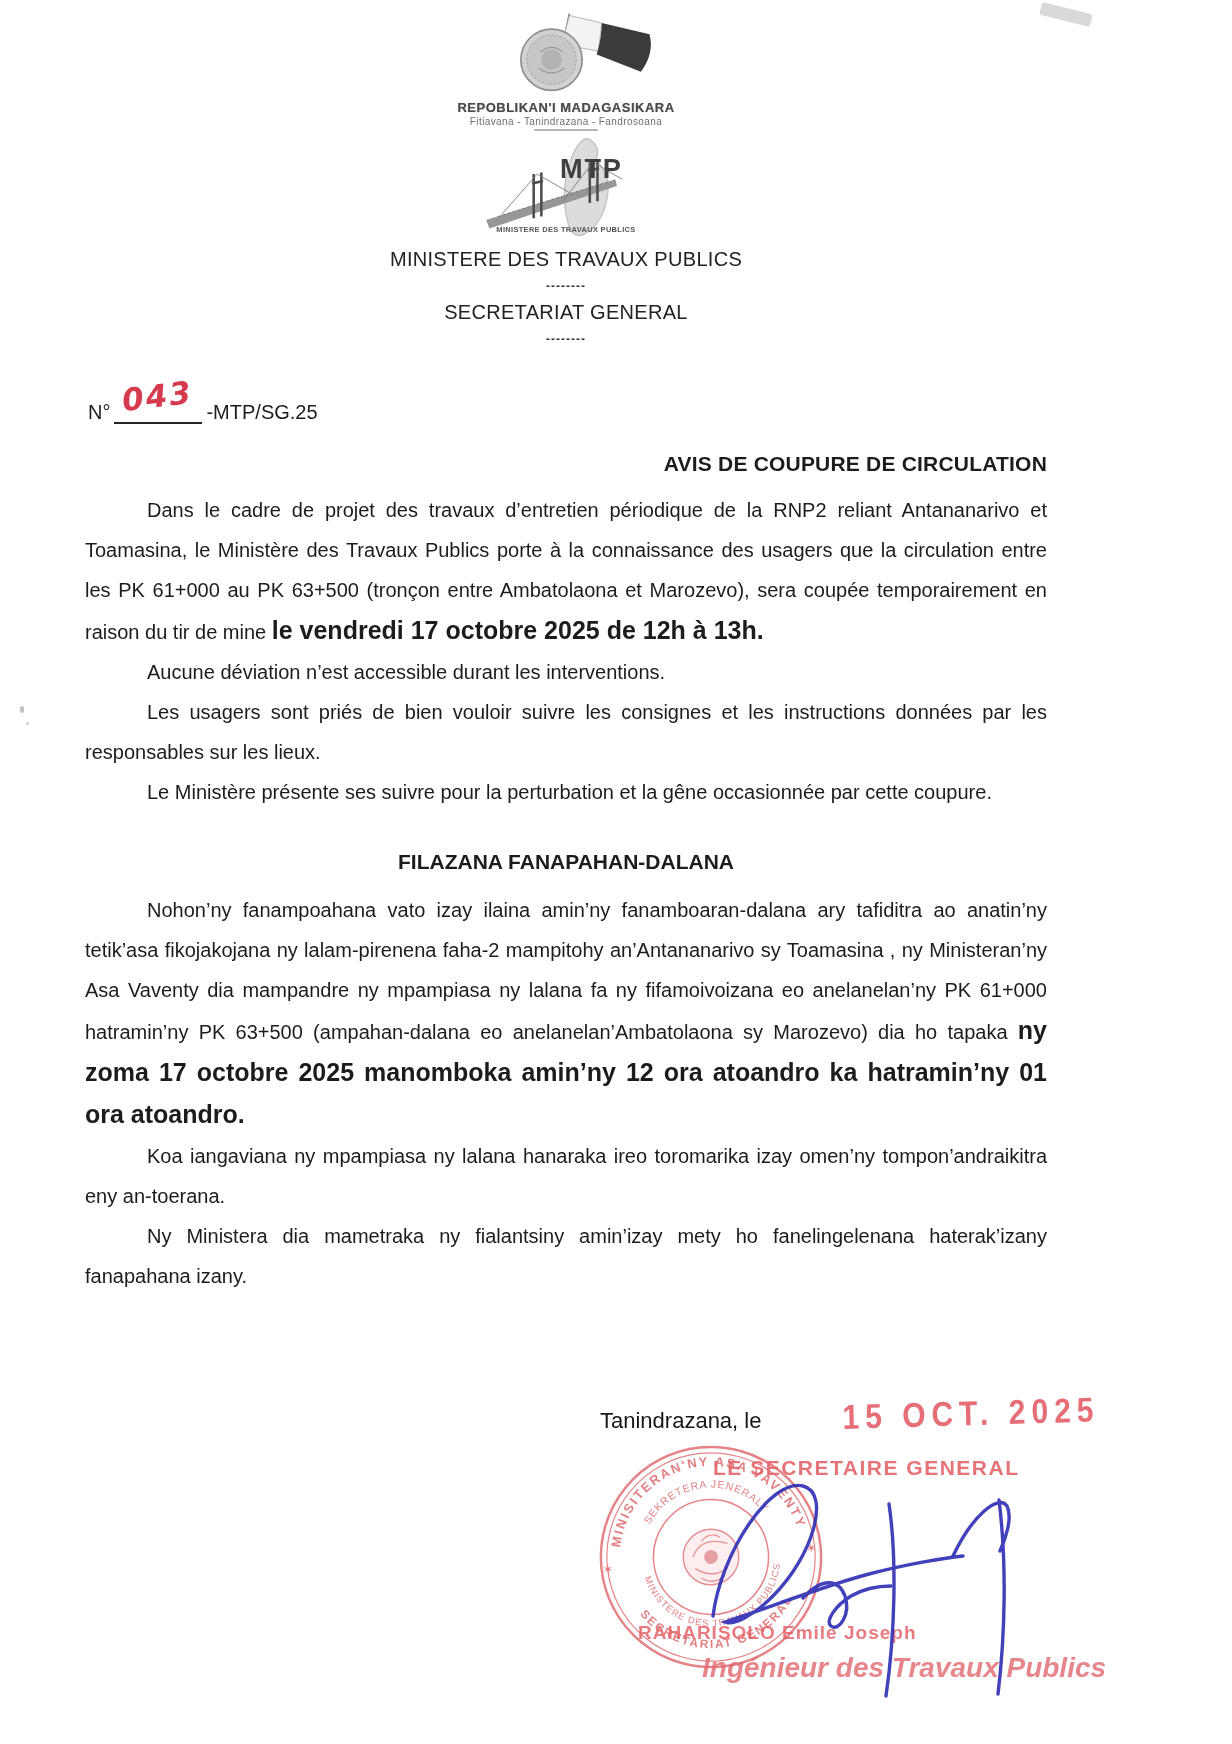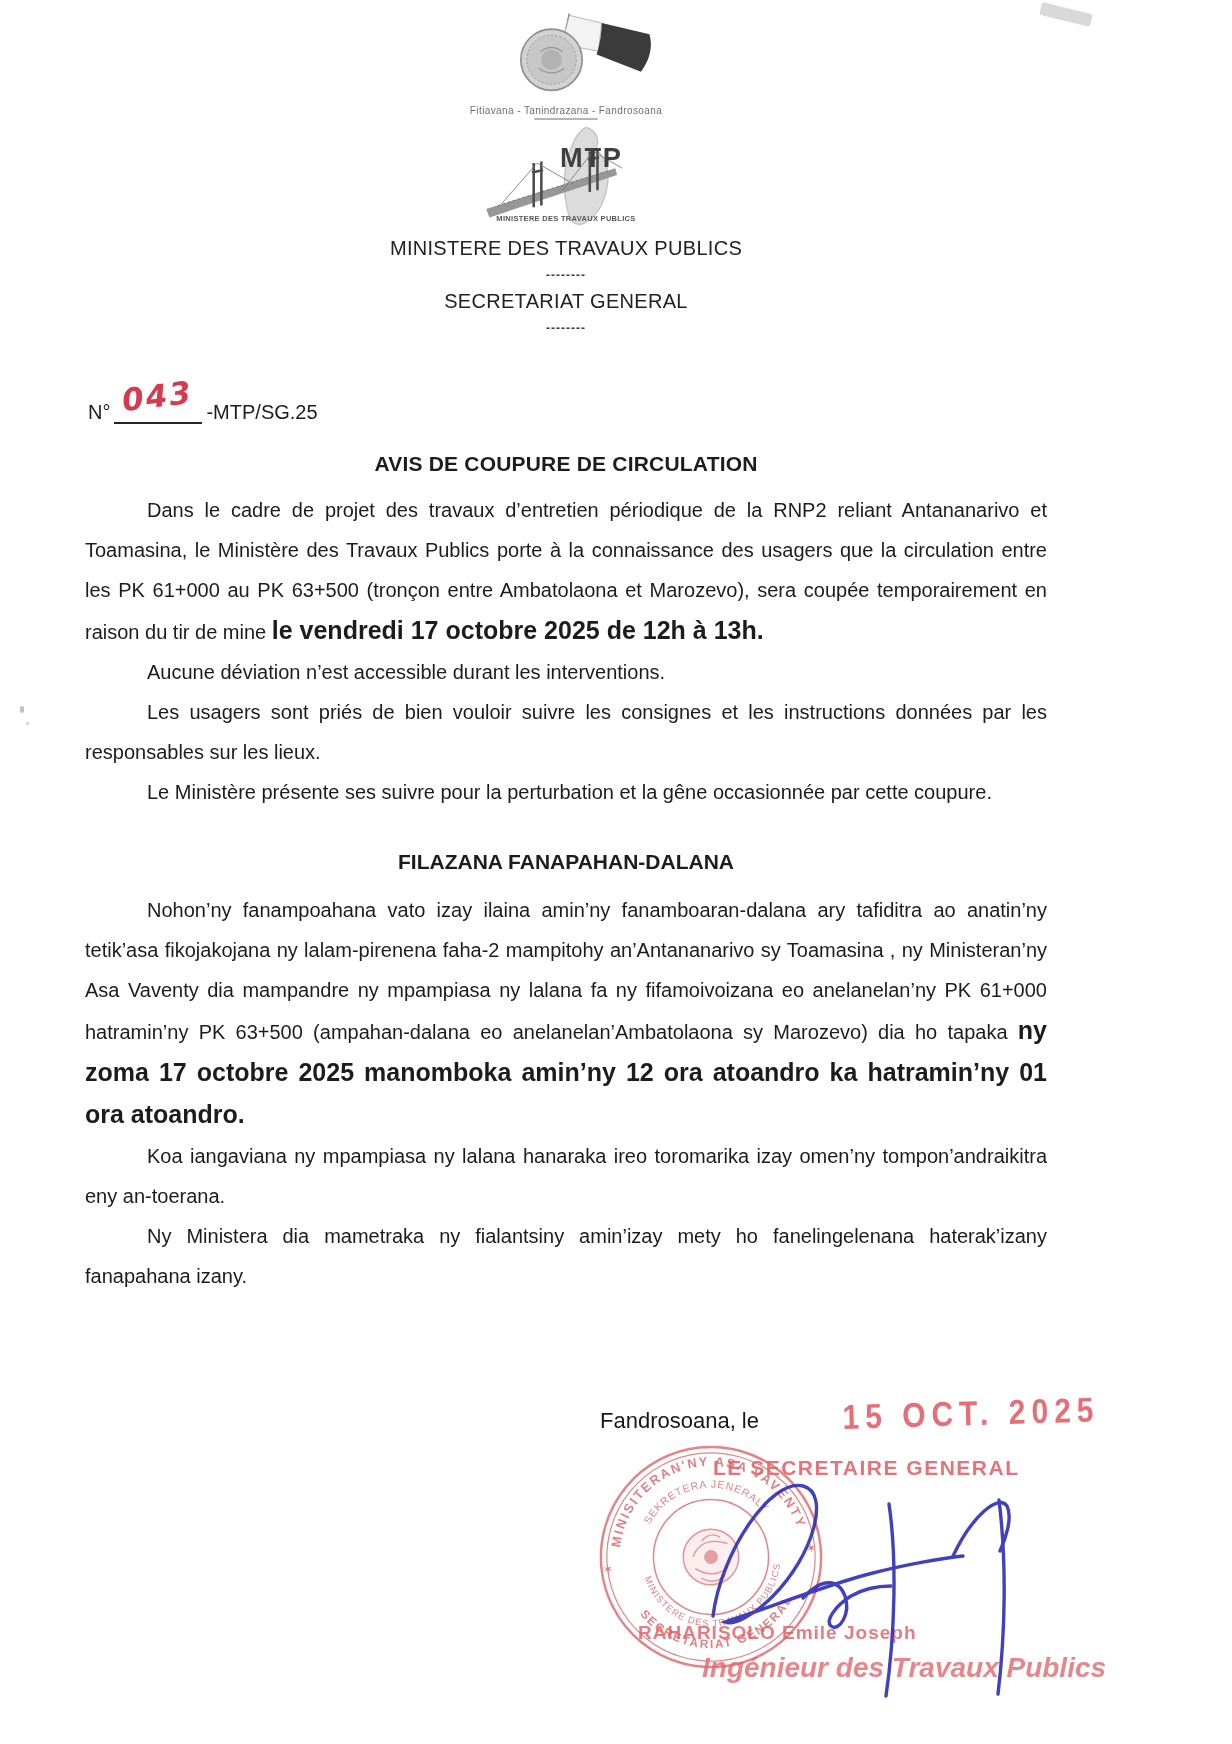--- a/index.html
+++ b/index.html
@@ -17,21 +17,21 @@
   .mtp-svg{display:block;margin:4px auto 0;}
   .logo-caption{margin-top:-12px;font-size:7.5px;font-weight:bold;color:#555;letter-spacing:.3px;}
   .ministry-line{margin-top:14px;font-size:20px;letter-spacing:.3px;color:#222;}
   .dash-sep{margin-top:8px;font-size:12px;font-weight:bold;letter-spacing:1px;color:#3a3a3a;}
   .secretariat-line{margin-top:8px;font-size:20px;letter-spacing:.3px;color:#222;}
   
   .ref-line{left:88px;top:388px;font-size:20px;display:flex;align-items:flex-end;}
   .ref-underline{display:inline-block;width:88px;border-bottom:2px solid #262626;text-align:center;margin:0 4px;position:relative;height:34px;}
   .ref-number{position:absolute;left:8px;top:-10px;color:#d63a4e;font-family:"DejaVu Sans", sans-serif;font-style:italic;font-weight:bold;font-size:31px;transform:rotate(-7deg);letter-spacing:2px;}
   
-  .doc-title{left:85px;top:452px;width:962px;text-align:center;font-weight:bold;font-size:21px;letter-spacing:.2px;}
+  .doc-title{left:85px;top:452px;width:962px;text-align:right;font-weight:bold;font-size:21px;letter-spacing:.2px;}
   .flow{left:85px;top:490px;width:962px;font-size:20px;line-height:40px;text-align:justify;}
   .flow p{margin:0;text-indent:62px;}
   .bold-seg{font-weight:bold;font-size:25px;}
   .section-title{margin:30px 0 8px 0 !important;text-align:center;font-weight:bold;font-size:21px;text-indent:0 !important;}
   
   .place-line{left:600px;top:1408px;font-size:22px;color:#171717;}
   .date-stamp{left:842px;top:1398px;font-size:30px;font-weight:bold;letter-spacing:6px;color:#e25760;opacity:.85;transform:scaleY(1.15) rotate(-1.5deg);transform-origin:left top;font-family:"Liberation Sans",sans-serif;}
   .secretary-title{left:713px;top:1456px;font-size:21px;font-weight:bold;letter-spacing:1.5px;color:#e25b60;opacity:.85;}
   .round-stamp{left:592px;top:1438px;opacity:.82;transform:rotate(-6deg);}
   .signer-name{left:638px;top:1622px;font-size:19px;font-weight:bold;letter-spacing:1px;color:#e25b60;opacity:.8;}
@@ -55,20 +55,21 @@
     <line x1="114" y1="2" x2="101" y2="62" stroke="#7d7d7d" stroke-width="2"></line>
     <path d="M114,4 L152,13 L148,46 L105,38 Z" fill="#f3f3f3" stroke="#ababab" stroke-width="1"></path>
     <path d="M152,13 L208,26 Q214,48 198,70 L146,50 Q152,30 152,13 Z" fill="#3b3b3b"></path>
     <circle cx="93" cy="56" r="36" fill="#d2d2d2" stroke="#8f8f8f" stroke-width="2"></circle>
     <circle cx="93" cy="56" r="29" fill="#c7c7c7" stroke="#9a9a9a" stroke-width="1" stroke-dasharray="3 2"></circle>
     <circle cx="93" cy="56" r="12" fill="#b2b2b2"></circle>
     <path d="M80,47 Q93,36 106,47" stroke="#979797" fill="none" stroke-width="1.5"></path>
     <path d="M78,66 Q93,77 108,66" stroke="#979797" fill="none" stroke-width="1.5"></path>
   </svg>
 
+  <div class="republic-name">REPOBLIKAN'I MADAGASIKARA</div>
   <div class="motto">Fitiavana - Tanindrazana - Fandrosoana</div>
   <div class="tiny-rule"></div>
 
   <svg class="mtp-svg" width="170" height="102" viewBox="0 0 200 120">
     <path d="M124,4 C136,8 140,18 135,30 C148,40 152,58 148,76 C144,96 134,110 121,117 C111,121 104,114 102,102 C96,80 97,54 104,34 C108,21 114,8 124,4 Z" fill="#dcdcdc" stroke="#c2c2c2" stroke-width="1.5"></path>
     <path d="M6,100 L158,52 L160,60 L10,110 Z" fill="#979797"></path>
     <path d="M20,96 L150,55" stroke="#6f6f6f" stroke-width="1" stroke-dasharray="3 3" fill="none"></path>
     <path d="M62,46 L62,98 M71,44 L71,96 M60,57 L73,54" stroke="#4d4d4d" stroke-width="3" fill="none"></path>
     <path d="M128,32 L128,80 M137,30 L137,78 M126,42 L139,39" stroke="#4d4d4d" stroke-width="3" fill="none"></path>
     <path d="M66,46 L24,94 M66,46 L108,70 M132,32 L96,78 M132,32 L166,52" stroke="#777" stroke-width="1" fill="none"></path>
@@ -99,21 +100,21 @@
   <p>Les usagers sont priés de bien vouloir suivre les consignes et les instructions données par les responsables sur les lieux.</p>
   <p>Le Ministère présente ses suivre pour la perturbation et la gêne occasionnée par cette coupure.</p>
 
   <p class="section-title">FILAZANA FANAPAHAN-DALANA</p>
 
   <p><span>Nohon’ny fanampoahana vato izay ilaina amin’ny fanamboaran-dalana ary tafiditra ao anatin’ny tetik’asa fikojakojana ny lalam-pirenena faha-2 mampitohy an’Antananarivo sy Toamasina , ny Ministeran’ny Asa Vaventy dia mampandre ny mpampiasa ny lalana fa ny fifamoivoizana eo anelanelan’ny PK 61+000  hatramin’ny PK 63+500 (ampahan-dalana eo anelanelan’Ambatolaona sy Marozevo) dia ho tapaka </span><span class="bold-seg">ny zoma 17 octobre 2025 manomboka amin’ny 12 ora atoandro ka hatramin’ny 01 ora atoandro.</span></p>
   <p>Koa iangaviana ny mpampiasa ny lalana hanaraka ireo toromarika izay omen’ny tompon’andraikitra eny an-toerana.</p>
   <p>Ny Ministera dia mametraka ny fialantsiny amin’izay mety ho fanelingelenana haterak’izany fanapahana izany.</p>
 </div>
 
-<div class="abs place-line">Fandrosoana, le</div>
+<div class="abs place-line">Tanindrazana, le</div>
 <div class="abs date-stamp">15 OCT. 2025</div>
 <div class="abs secretary-title">LE SECRETAIRE GENERAL</div>
 
 <svg class="abs round-stamp" width="238" height="238" viewBox="0 0 240 240">
   <defs>
     <path id="arcTopOuter" d="M 28,120 A 92,92 0 0 1 212,120"></path>
     <path id="arcBotOuter" d="M 28,120 A 92,92 0 0 0 212,120"></path>
     <path id="arcTopInner" d="M 50,120 A 70,70 0 0 1 190,120"></path>
     <path id="arcBotInner" d="M 50,120 A 70,70 0 0 0 190,120"></path>
   </defs>

